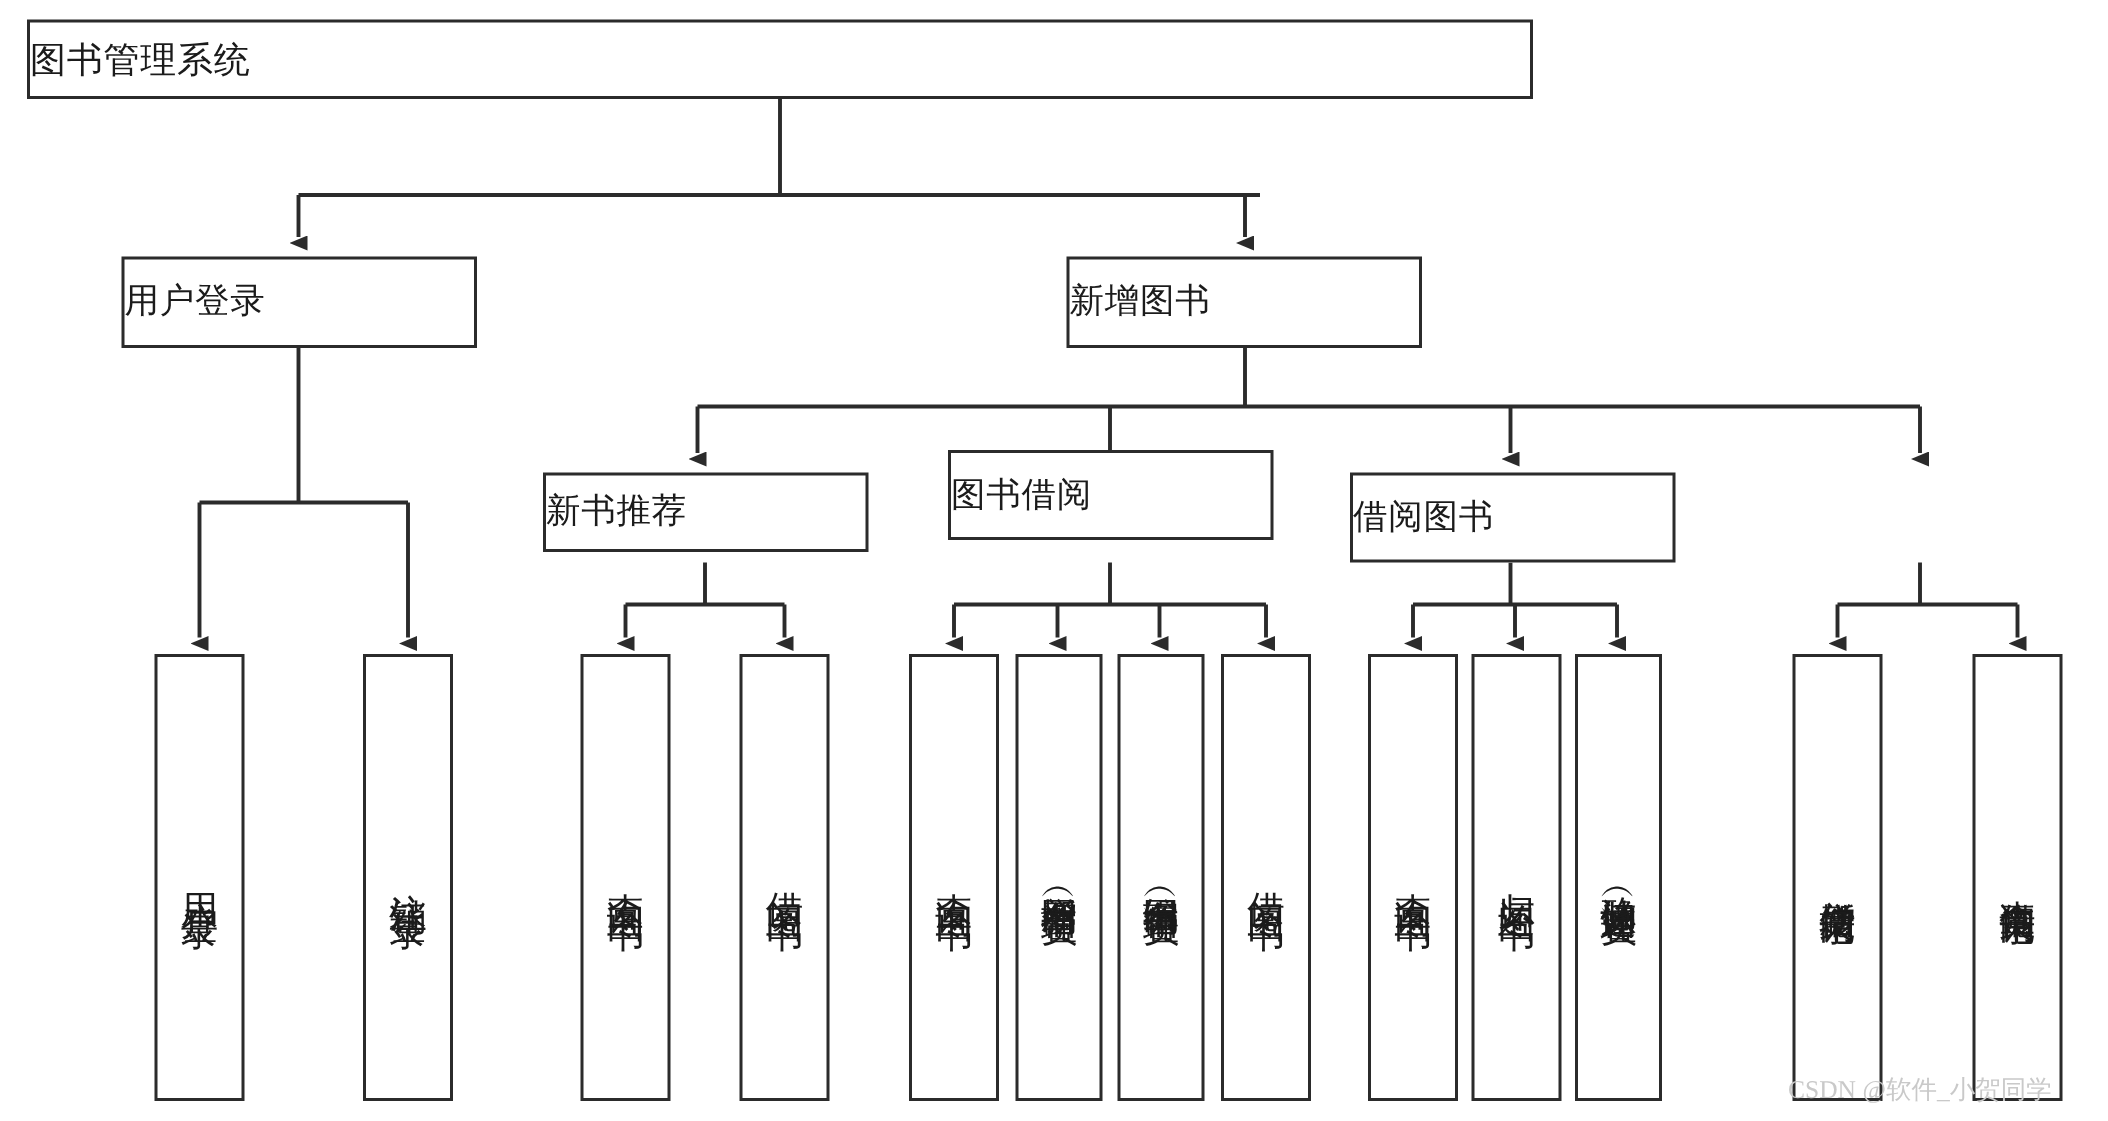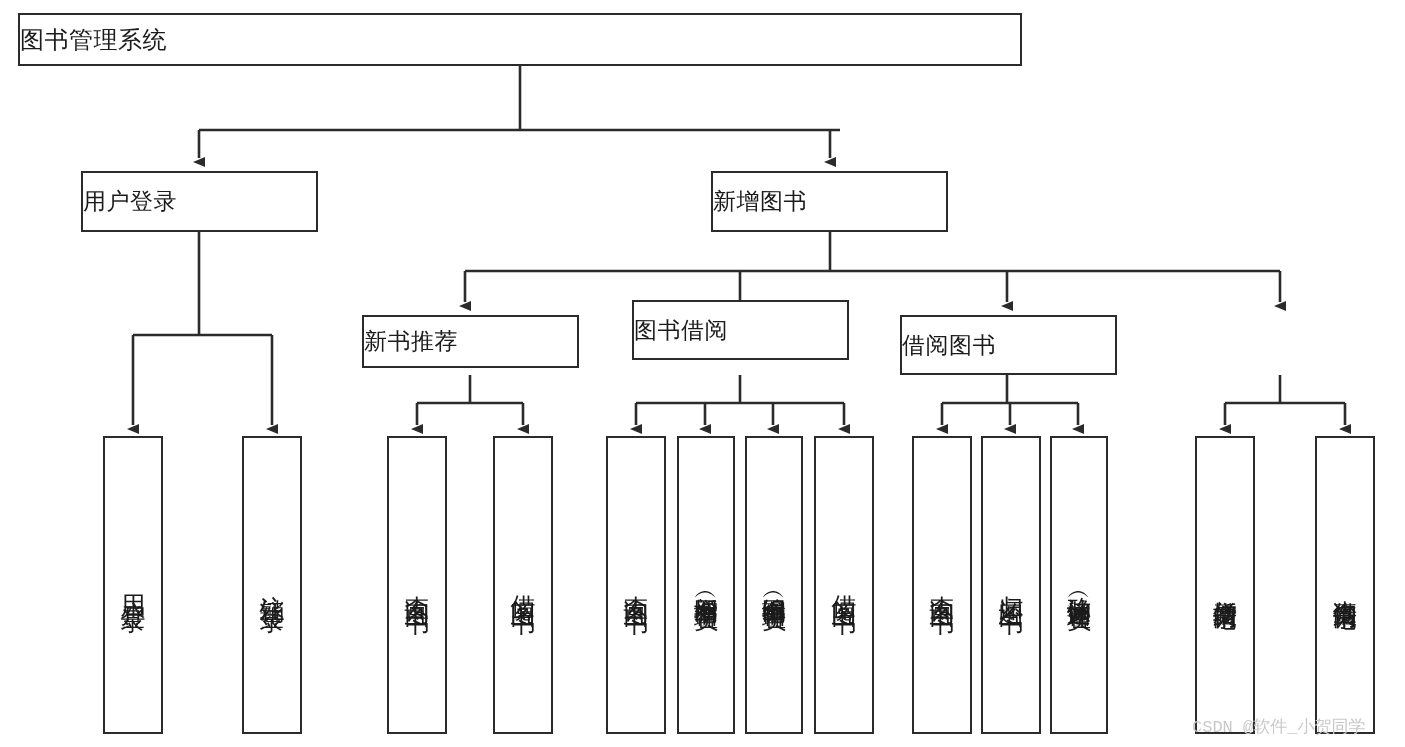--- a/index.html
+++ b/index.html
@@ -66,21 +66,21 @@
   }
   .node.v.tight .node-label {
     font-size: 24px;
     letter-spacing: 1.5px;
   }
   .watermark {
     position: absolute;
     color: #c9c9c9;
     font-size: 17px;
     white-space: nowrap;
-    font-family: Liberation Mono, monospace;
+    font-family: Liberation Serif, serif;
   }
 </style>
 </head>
 <body>
 
 <div id="diagram-root">
 
   <svg id="diagram-svg" viewBox="0 0 1405 747" xmlns="http://www.w3.org/2000/svg">
     <defs>
       <marker id="arrow" markerWidth="10" markerHeight="12" refX="1" refY="6" orient="auto" markerUnits="userSpaceOnUse">

